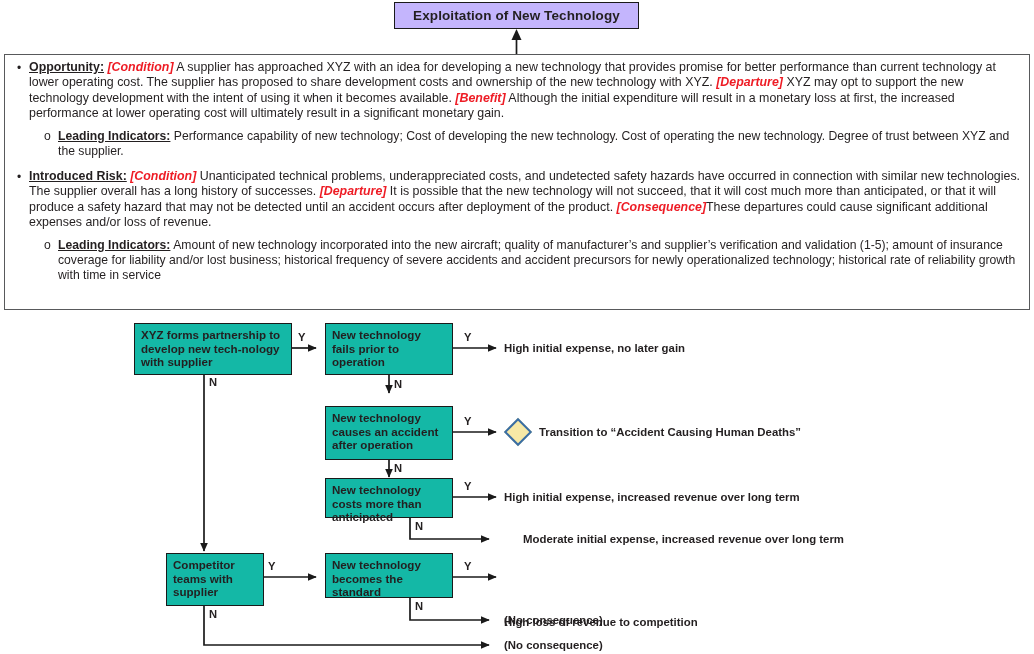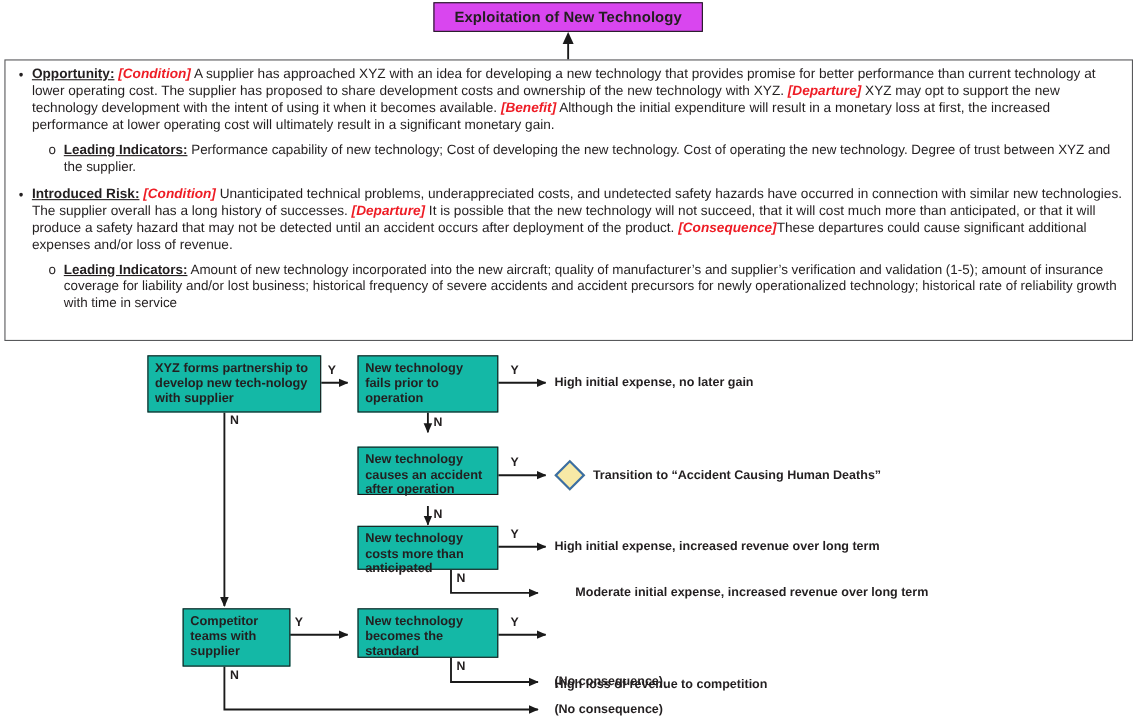--- a/index.html
+++ b/index.html
@@ -13,21 +13,21 @@
     font-family: "Liberation Sans", sans-serif;
     color: #231f20;
     overflow: hidden;
   }
 
   
   #title-banner {
     position: absolute;
     left: 394px; top: 2px;
     width: 245px; height: 27px;
-    background: #d946ef;
+    background: #c4b5fd;
     border: 1.5px solid #1a1a1a;
     display: flex; align-items: center; justify-content: center;
     font-size: 13.5px; font-weight: bold;
     letter-spacing: .1px;
   }
   #title-arrow {
     position: absolute;
     left: 511px; top: 29px;
     width: 11px; height: 26px;
   }
@@ -177,21 +177,21 @@
   </svg>
 
   <div class="node" style="left:134px; top:13px; width:158px; height:52px;">
     <span>XYZ forms partnership to develop new tech-nology with supplier</span>
   </div>
 
   <div class="node" style="left:325px; top:13px; width:128px; height:52px;">
     <span>New technology fails prior to operation</span>
   </div>
 
-  <div class="node" style="left:325px; top:96px; width:128px; height:44px;">
+  <div class="node" style="left:325px; top:96px; width:128px; height:54px;">
     <span>New technology causes an accident after operation</span>
   </div>
 
   <div class="node" style="left:325px; top:168px; width:128px; height:40px;">
     <span>New technology costs more than anticipated</span>
   </div>
 
   <div class="node" style="left:166px; top:243px; width:98px; height:53px;">
     <span>Competitor teams with supplier</span>
   </div>

